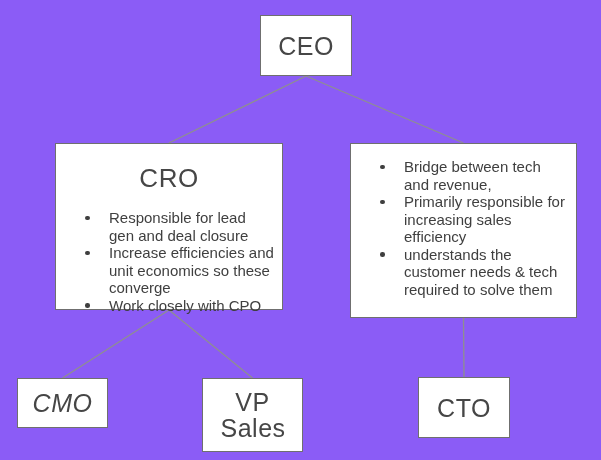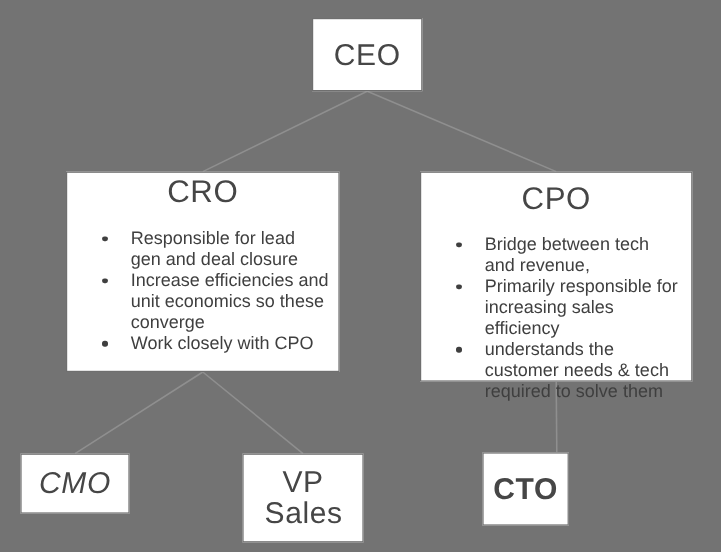--- a/index.html
+++ b/index.html
@@ -4,21 +4,21 @@
 <style>
   html, body {
     margin: 0;
     padding: 0;
     background: #ffffff;
   }
   .canvas {
     position: relative;
     width: 601px;
     height: 460px;
-    background: #737373;
+    background: #8b5cf6;
     font-family: "Liberation Sans", sans-serif;
     overflow: hidden;
   }
   svg.edge-layer {
     position: absolute;
     left: 0; top: 0;
     width: 601px;
     height: 460px;
   }
   .node {
@@ -38,21 +38,21 @@
     line-height: 26px;
     text-align: center;
     letter-spacing: 0.5px;
   }
   .node.detail .title {
     display: block;
     text-align: center;
     font-size: 26px;
     letter-spacing: 0.5px;
   }
-  #node-cro .title { }
+  #node-cro .title { margin-top: 19px; }
   #node-cpo .title { margin-top: 6px; }
   ul.bullets {
     list-style: none;
     margin: 0;
     padding: 0 8px 0 0;
   }
   #node-cro ul.bullets { margin-top: 15px; }
   #node-cpo ul.bullets { margin-top: 14px; }
   ul.bullets li {
     position: relative;
@@ -74,21 +74,21 @@
   #node-vp .title {
     display: block;
     width: 64px;
   }
   
   #node-ceo { left: 260px; top: 15px;  width: 92px;  height: 61px; }
   #node-cro { left: 55px;  top: 143px; width: 228px; height: 167px; }
   #node-cpo { left: 350px; top: 143px; width: 227px; height: 175px; }
   #node-cmo { left: 17px;  top: 378px; width: 91px;  height: 50px; font-style: italic; }
   #node-vp  { left: 202px; top: 378px; width: 101px; height: 74px; }
-  #node-cto { left: 402px; top: 377px; width: 72px;  height: 61px; font-weight: bold; }
+  #node-cto { left: 418px; top: 377px; width: 92px;  height: 61px; }
 </style>
 </head>
 <body>
 
 <div class="canvas">
 
   <svg class="edge-layer" xmlns="http://www.w3.org/2000/svg">
       <line x1="306" y1="76" x2="169" y2="143" stroke="#8f8f8f" stroke-width="1.3"></line>
       <line x1="306" y1="76" x2="463.5" y2="143" stroke="#8f8f8f" stroke-width="1.3"></line>
       <line x1="169" y1="310" x2="62.5" y2="378" stroke="#8f8f8f" stroke-width="1.3"></line>
@@ -103,21 +103,20 @@
   <div class="node detail" id="node-cro">
     <span class="title">CRO</span>
     <ul class="bullets">
         <li>Responsible for lead gen and deal closure</li>
         <li>Increase efficiencies and unit economics so these converge</li>
         <li>Work closely with CPO</li>
       </ul>
   </div>
 
   <div class="node detail" id="node-cpo">
-    <span class="title">CPO</span>
     <ul class="bullets">
         <li>Bridge between tech and revenue,</li>
         <li>Primarily responsible for increasing sales efficiency</li>
         <li>understands the customer needs &amp; tech required to solve them</li>
       </ul>
   </div>
 
   <div class="node simple" id="node-cmo">
     <span class="title">CMO</span>
   </div>

